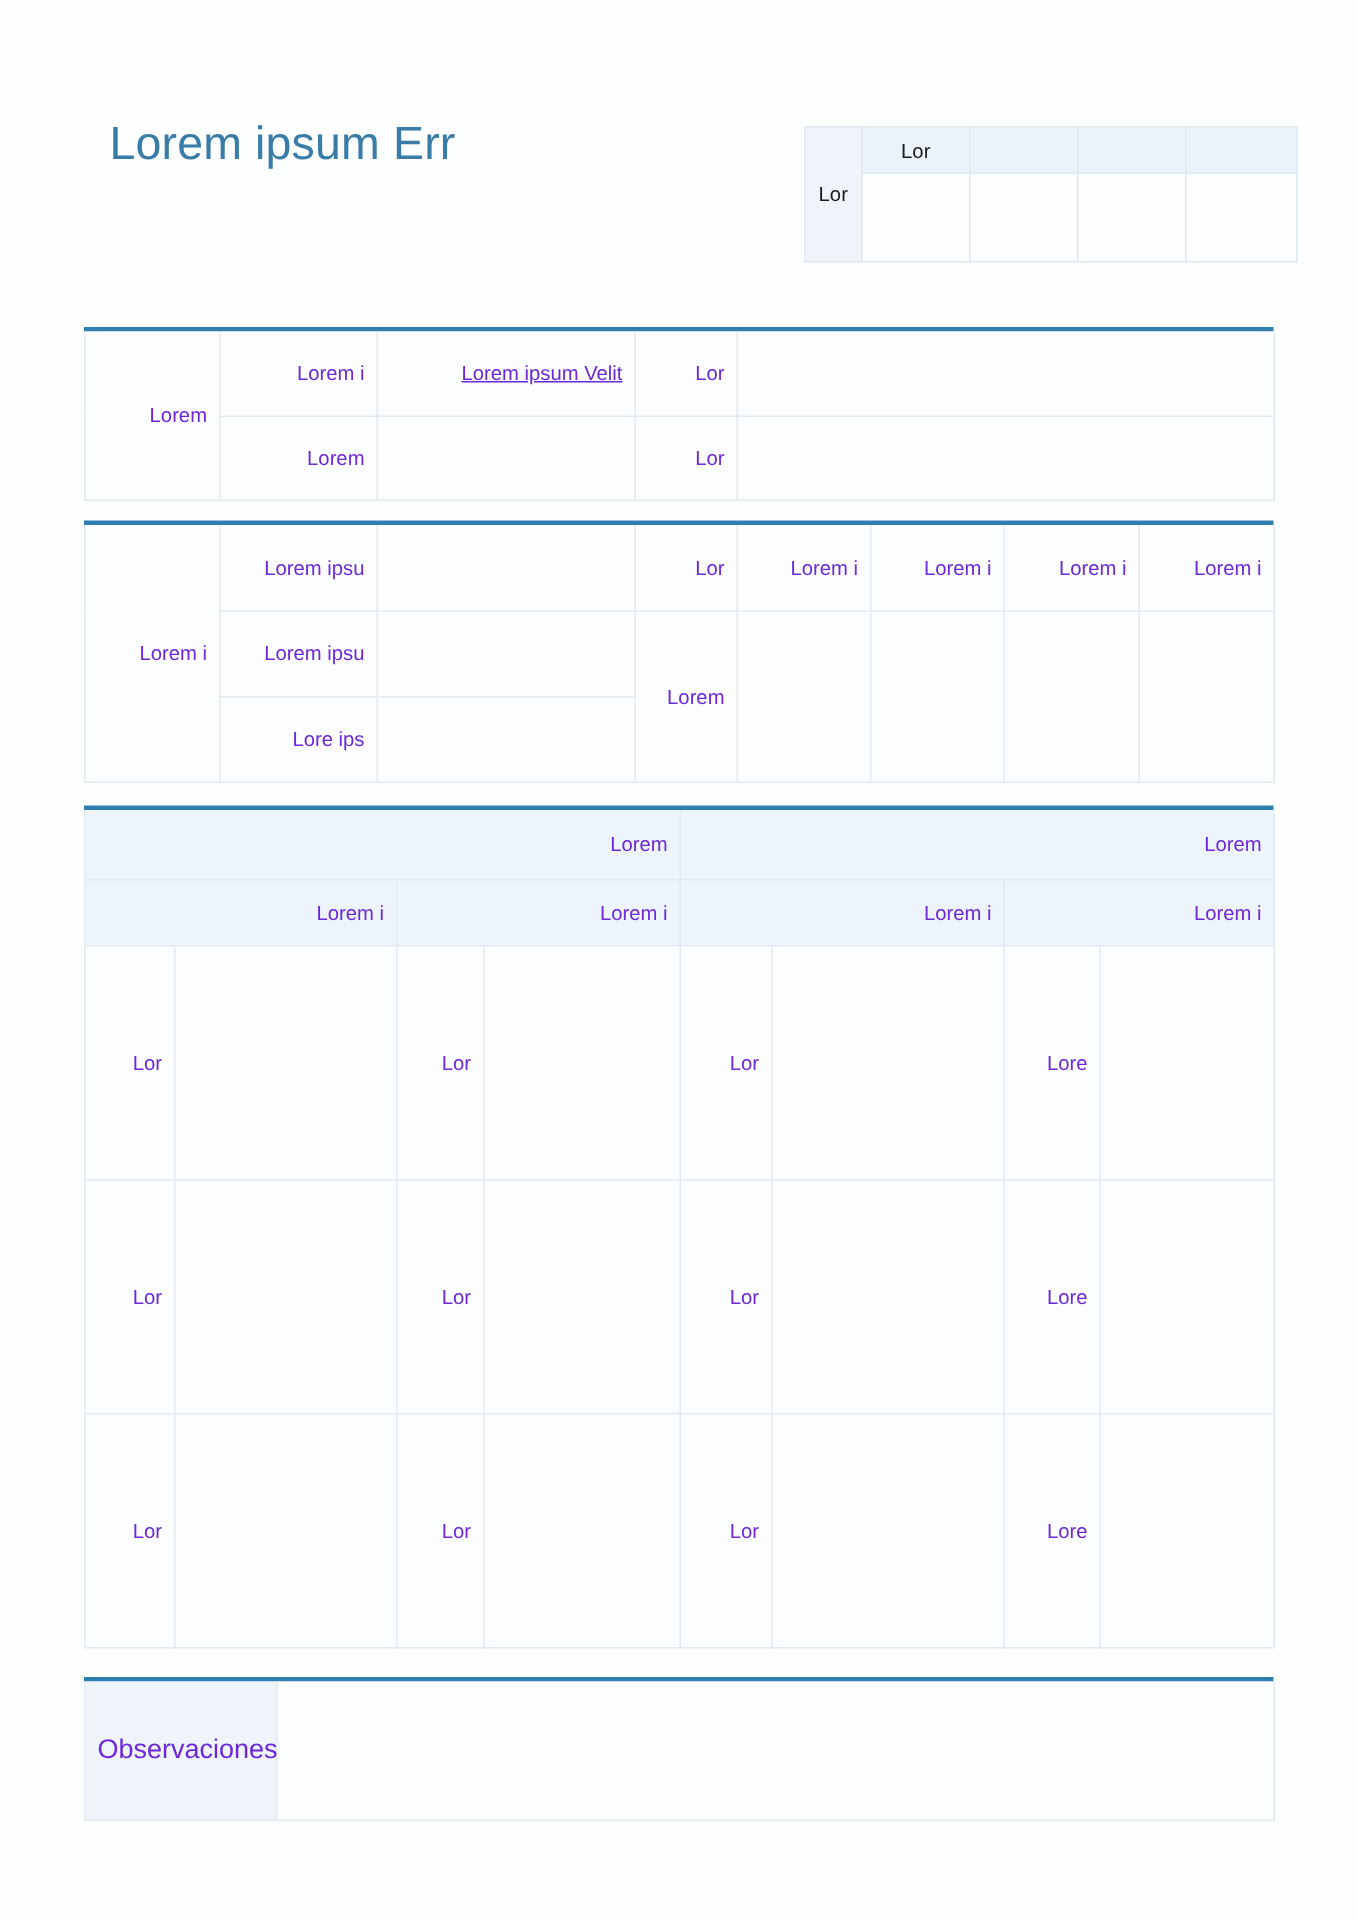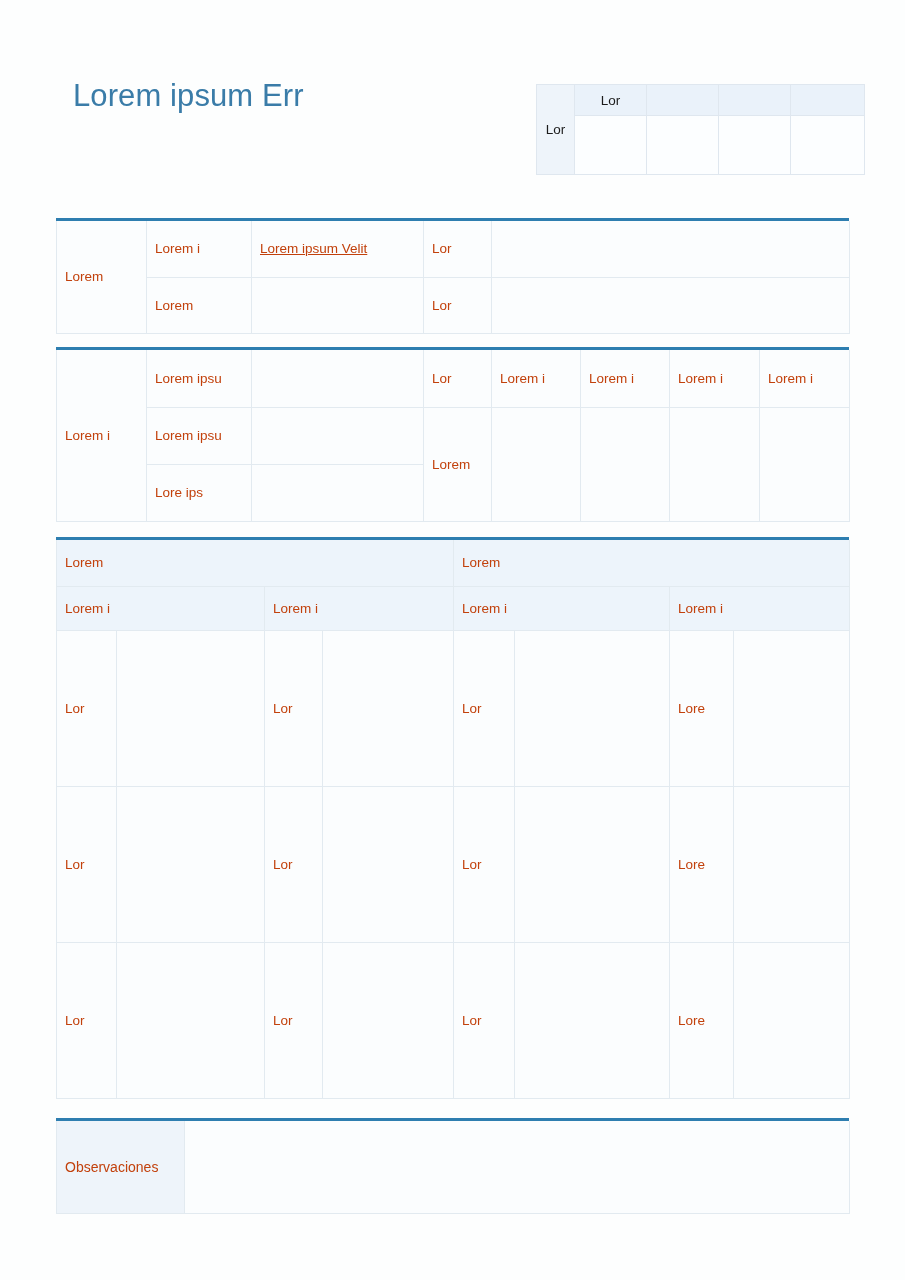--- a/index.html
+++ b/index.html
@@ -85,23 +85,23 @@
     width: 793px;
     border-collapse: collapse;
     table-layout: fixed;
     font-size: 13.5px;
   }
   table.grid td {
     border: 1px solid #e2eaf0;
     border-top: none;
     padding: 0 8px;
     vertical-align: middle;
-    text-align: left;
+    text-align: right;
     background: #fbfdfe;
-    color: #c2410c;
+    color: #6d28d9;
     box-sizing: border-box;
   }
   
   td.tint-a { background: #eef5f6; }   
   td.tint-b { background: #eef4fa; }   
   td.tint-c { background: #edf4fb; }   
   td.plain  { background: #fcfeff; text-decoration: underline; }
   td.left   { text-align: left; }
   td.muted  { color: #8a8f95; }
 
@@ -117,21 +117,21 @@
   #block4 { top: 537px; }
   #block4 td.hdr1 { height: 46px; background: #edf4fb; }
   #block4 td.hdr2 { height: 44px; background: #edf4fb; }
   #block4 td.cell { height: 156px; }
 
   
   #block5 { top: 1118px; }
   #block5 table.grid td { height: 92px; }
   #block5 td.obs-label {
     background: #eef4fa;
-    font-size: 14px;
+    font-size: 18px;
   }
 </style>
 </head>
 <body>
 
 <div class="page">
 
   <div class="header-row">
 
     <div class="doc-title">Lorem ipsum Err</div>

